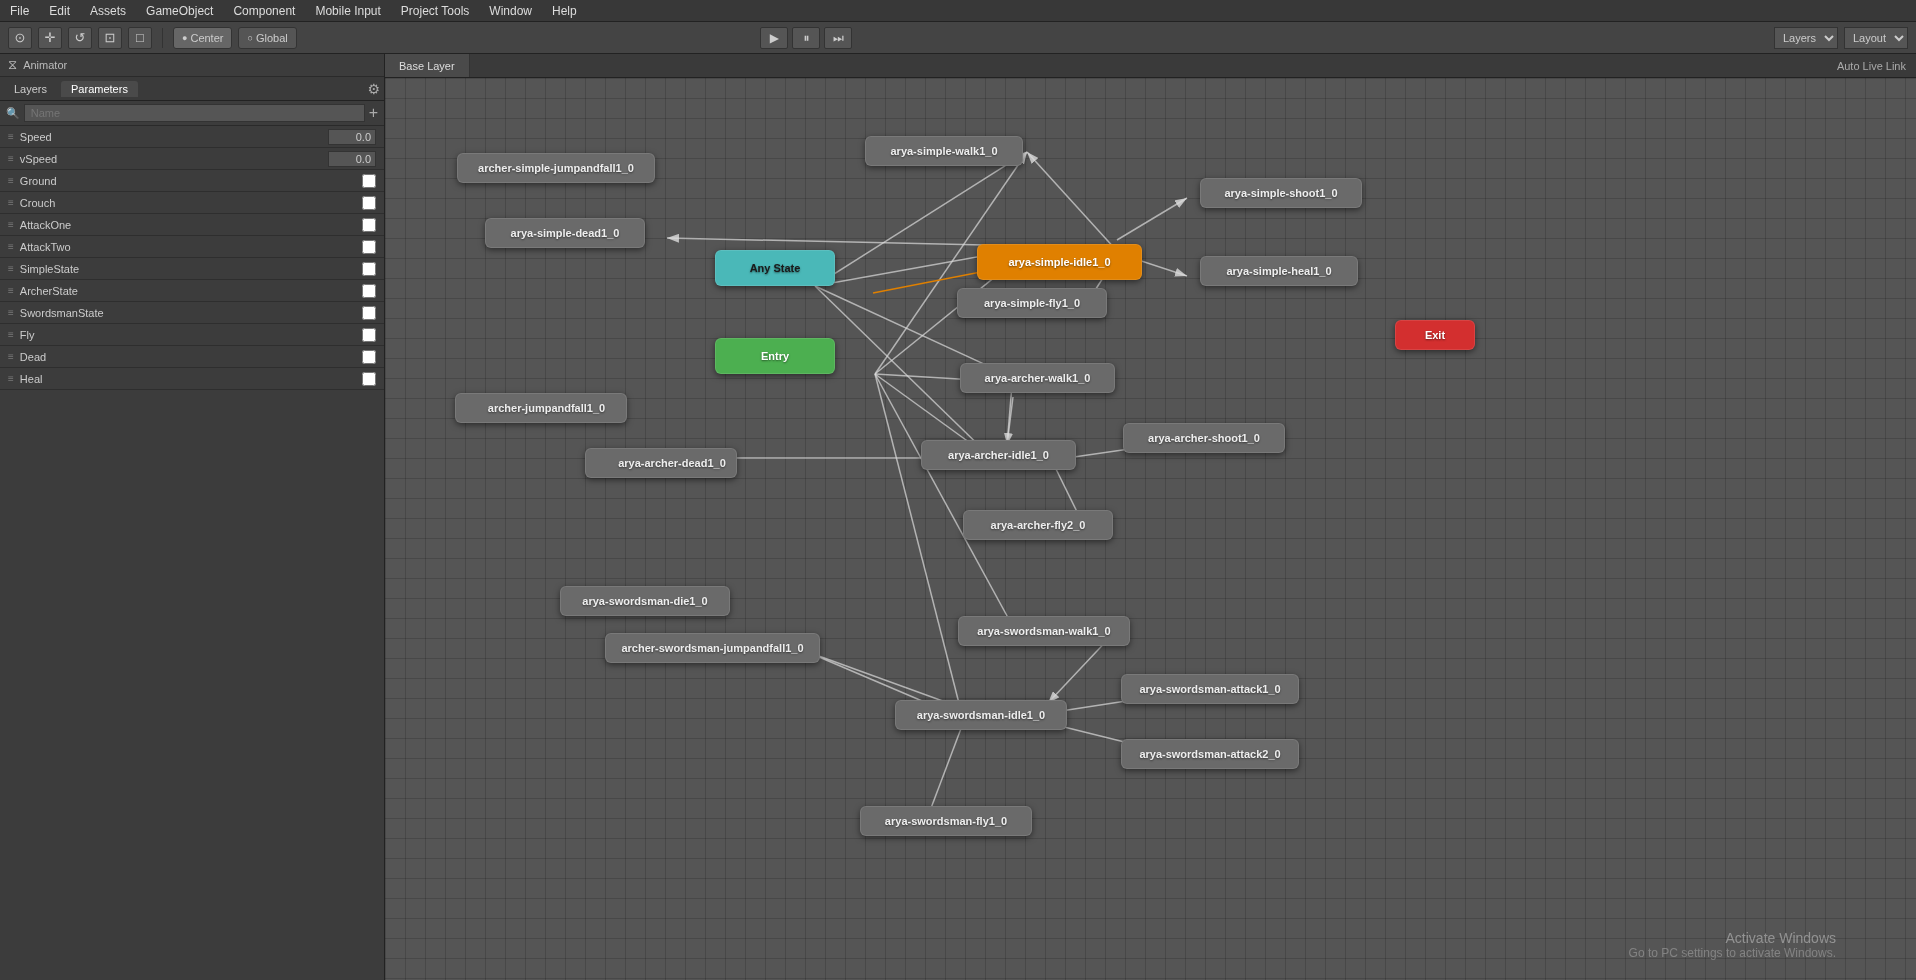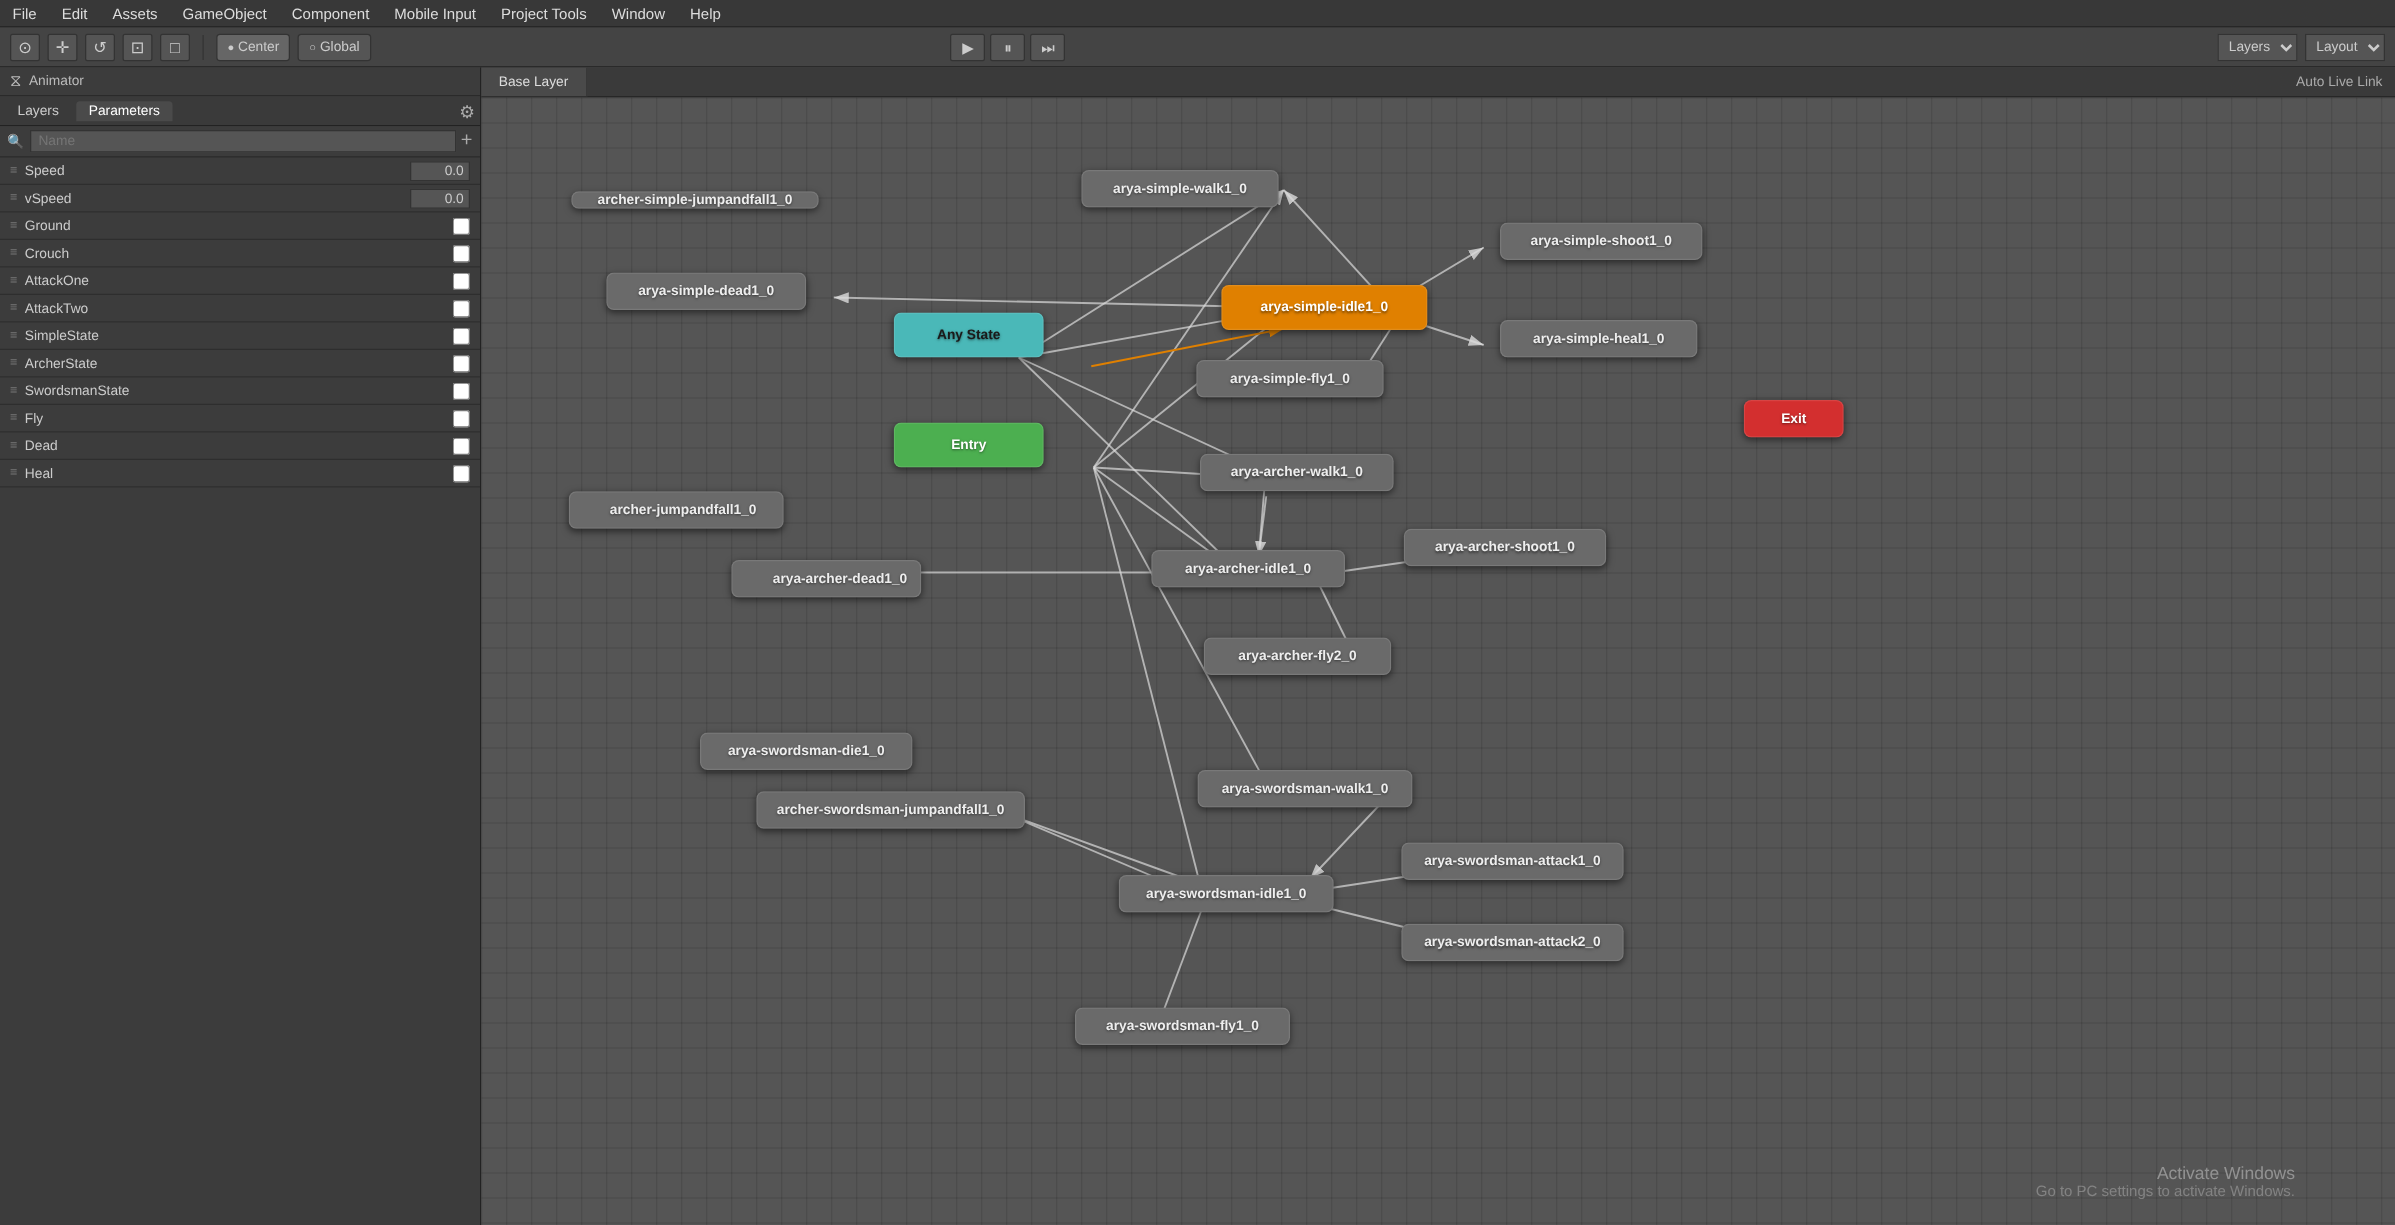--- a/index.html
+++ b/index.html
@@ -439,35 +439,35 @@
 
         <line x1="622" y1="367" x2="628" y2="295" stroke="rgba(220,220,220,0.7)" stroke-width="1.5" marker-end="url(#arrowhead)"></line>
         <line x1="608" y1="380" x2="335" y2="380" stroke="rgba(220,220,220,0.7)" stroke-width="1.5" marker-end="url(#arrowhead)"></line>
         <line x1="577" y1="630" x2="420" y2="573" stroke="rgba(220,220,220,0.7)" stroke-width="1.5" marker-end="url(#arrowhead)"></line>
       </svg>
 
       <div class="state-node teal" style="left:310px;top:172px;width:120px;height:36px;">Any State</div>
       <div class="state-node green" style="left:310px;top:260px;width:120px;height:36px;">Entry</div>
       <div class="state-node red" style="left:990px;top:242px;width:80px;height:30px;">Exit</div>
 
-      <div class="state-node orange" style="left:572px;top:150px;width:165px;height:36px;">arya-simple-idle1_0</div>
+      <div class="state-node orange" style="left:572px;top:166px;width:165px;height:36px;">arya-simple-idle1_0</div>
 
       <div class="state-node gray" style="left:460px;top:58px;width:158px;height:30px;">arya-simple-walk1_0</div>
       <div class="state-node gray" style="left:795px;top:100px;width:162px;height:30px;">arya-simple-shoot1_0</div>
       <div class="state-node gray" style="left:795px;top:178px;width:158px;height:30px;">arya-simple-heal1_0</div>
       <div class="state-node gray" style="left:80px;top:140px;width:160px;height:30px;">arya-simple-dead1_0</div>
       <div class="state-node gray" style="left:552px;top:210px;width:150px;height:30px;">arya-simple-fly1_0</div>
 
       <div class="state-node gray" style="left:555px;top:285px;width:155px;height:30px;">arya-archer-walk1_0</div>
       <div class="state-node gray" style="left:516px;top:362px;width:155px;height:30px;">arya-archer-idle1_0</div>
       <div class="state-node gray" style="left:718px;top:345px;width:162px;height:30px;">arya-archer-shoot1_0</div>
       <div class="state-node gray" style="left:558px;top:432px;width:150px;height:30px;">arya-archer-fly2_0</div>
       <div class="state-node gray" style="left:180px;top:370px;width:152px;height:30px;padding-left:22px;">arya-archer-dead1_0</div>
       <div class="state-node gray" style="left:50px;top:315px;width:172px;height:30px;padding-left:11px;">archer-jumpandfall1_0</div>
-      <div class="state-node gray" style="left:52px;top:75px;width:198px;height:14px;">archer-simple-jumpandfall1_0</div>
+      <div class="state-node gray" style="left:52px;top:75px;width:198px;height:30px;">archer-simple-jumpandfall1_0</div>
 
       <div class="state-node gray" style="left:553px;top:538px;width:172px;height:30px;">arya-swordsman-walk1_0</div>
       <div class="state-node gray" style="left:490px;top:622px;width:172px;height:30px;">arya-swordsman-idle1_0</div>
       <div class="state-node gray" style="left:716px;top:596px;width:178px;height:30px;">arya-swordsman-attack1_0</div>
       <div class="state-node gray" style="left:716px;top:661px;width:178px;height:30px;">arya-swordsman-attack2_0</div>
       <div class="state-node gray" style="left:455px;top:728px;width:172px;height:30px;">arya-swordsman-fly1_0</div>
       <div class="state-node gray" style="left:155px;top:508px;width:170px;height:30px;">arya-swordsman-die1_0</div>
       <div class="state-node gray" style="left:200px;top:555px;width:215px;height:30px;">archer-swordsman-jumpandfall1_0</div>
 
       <div id="windows-watermark">

